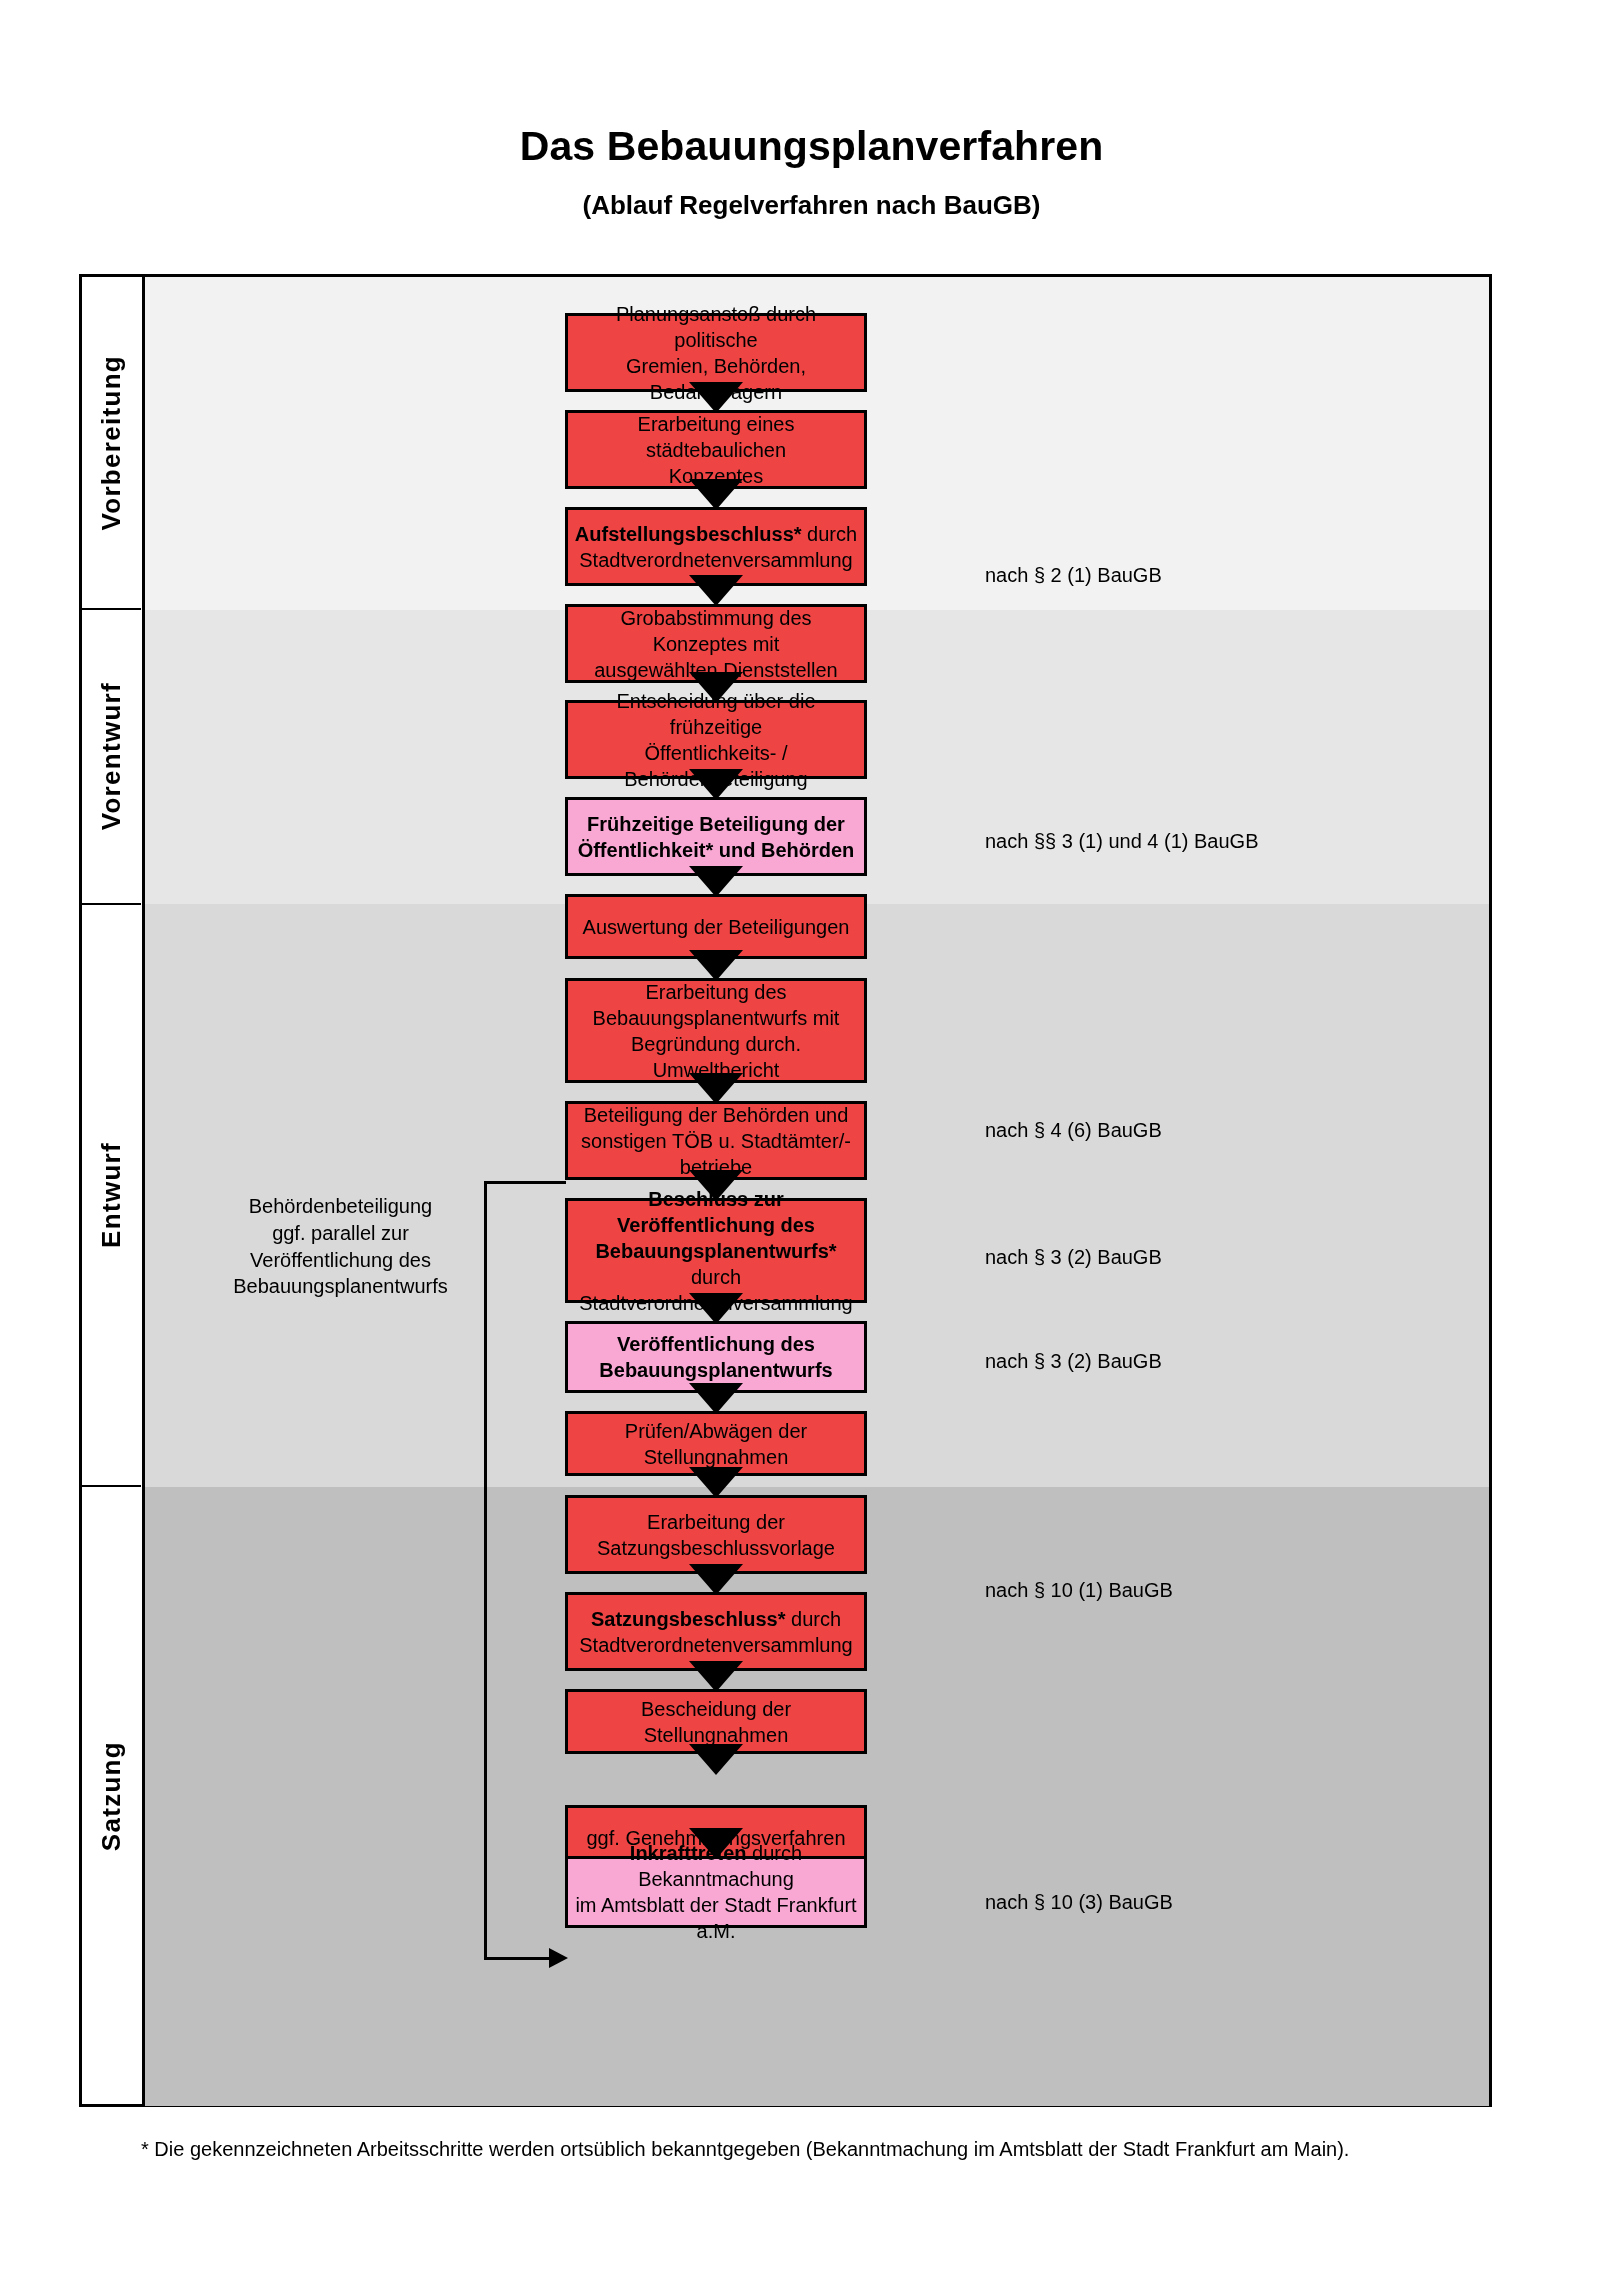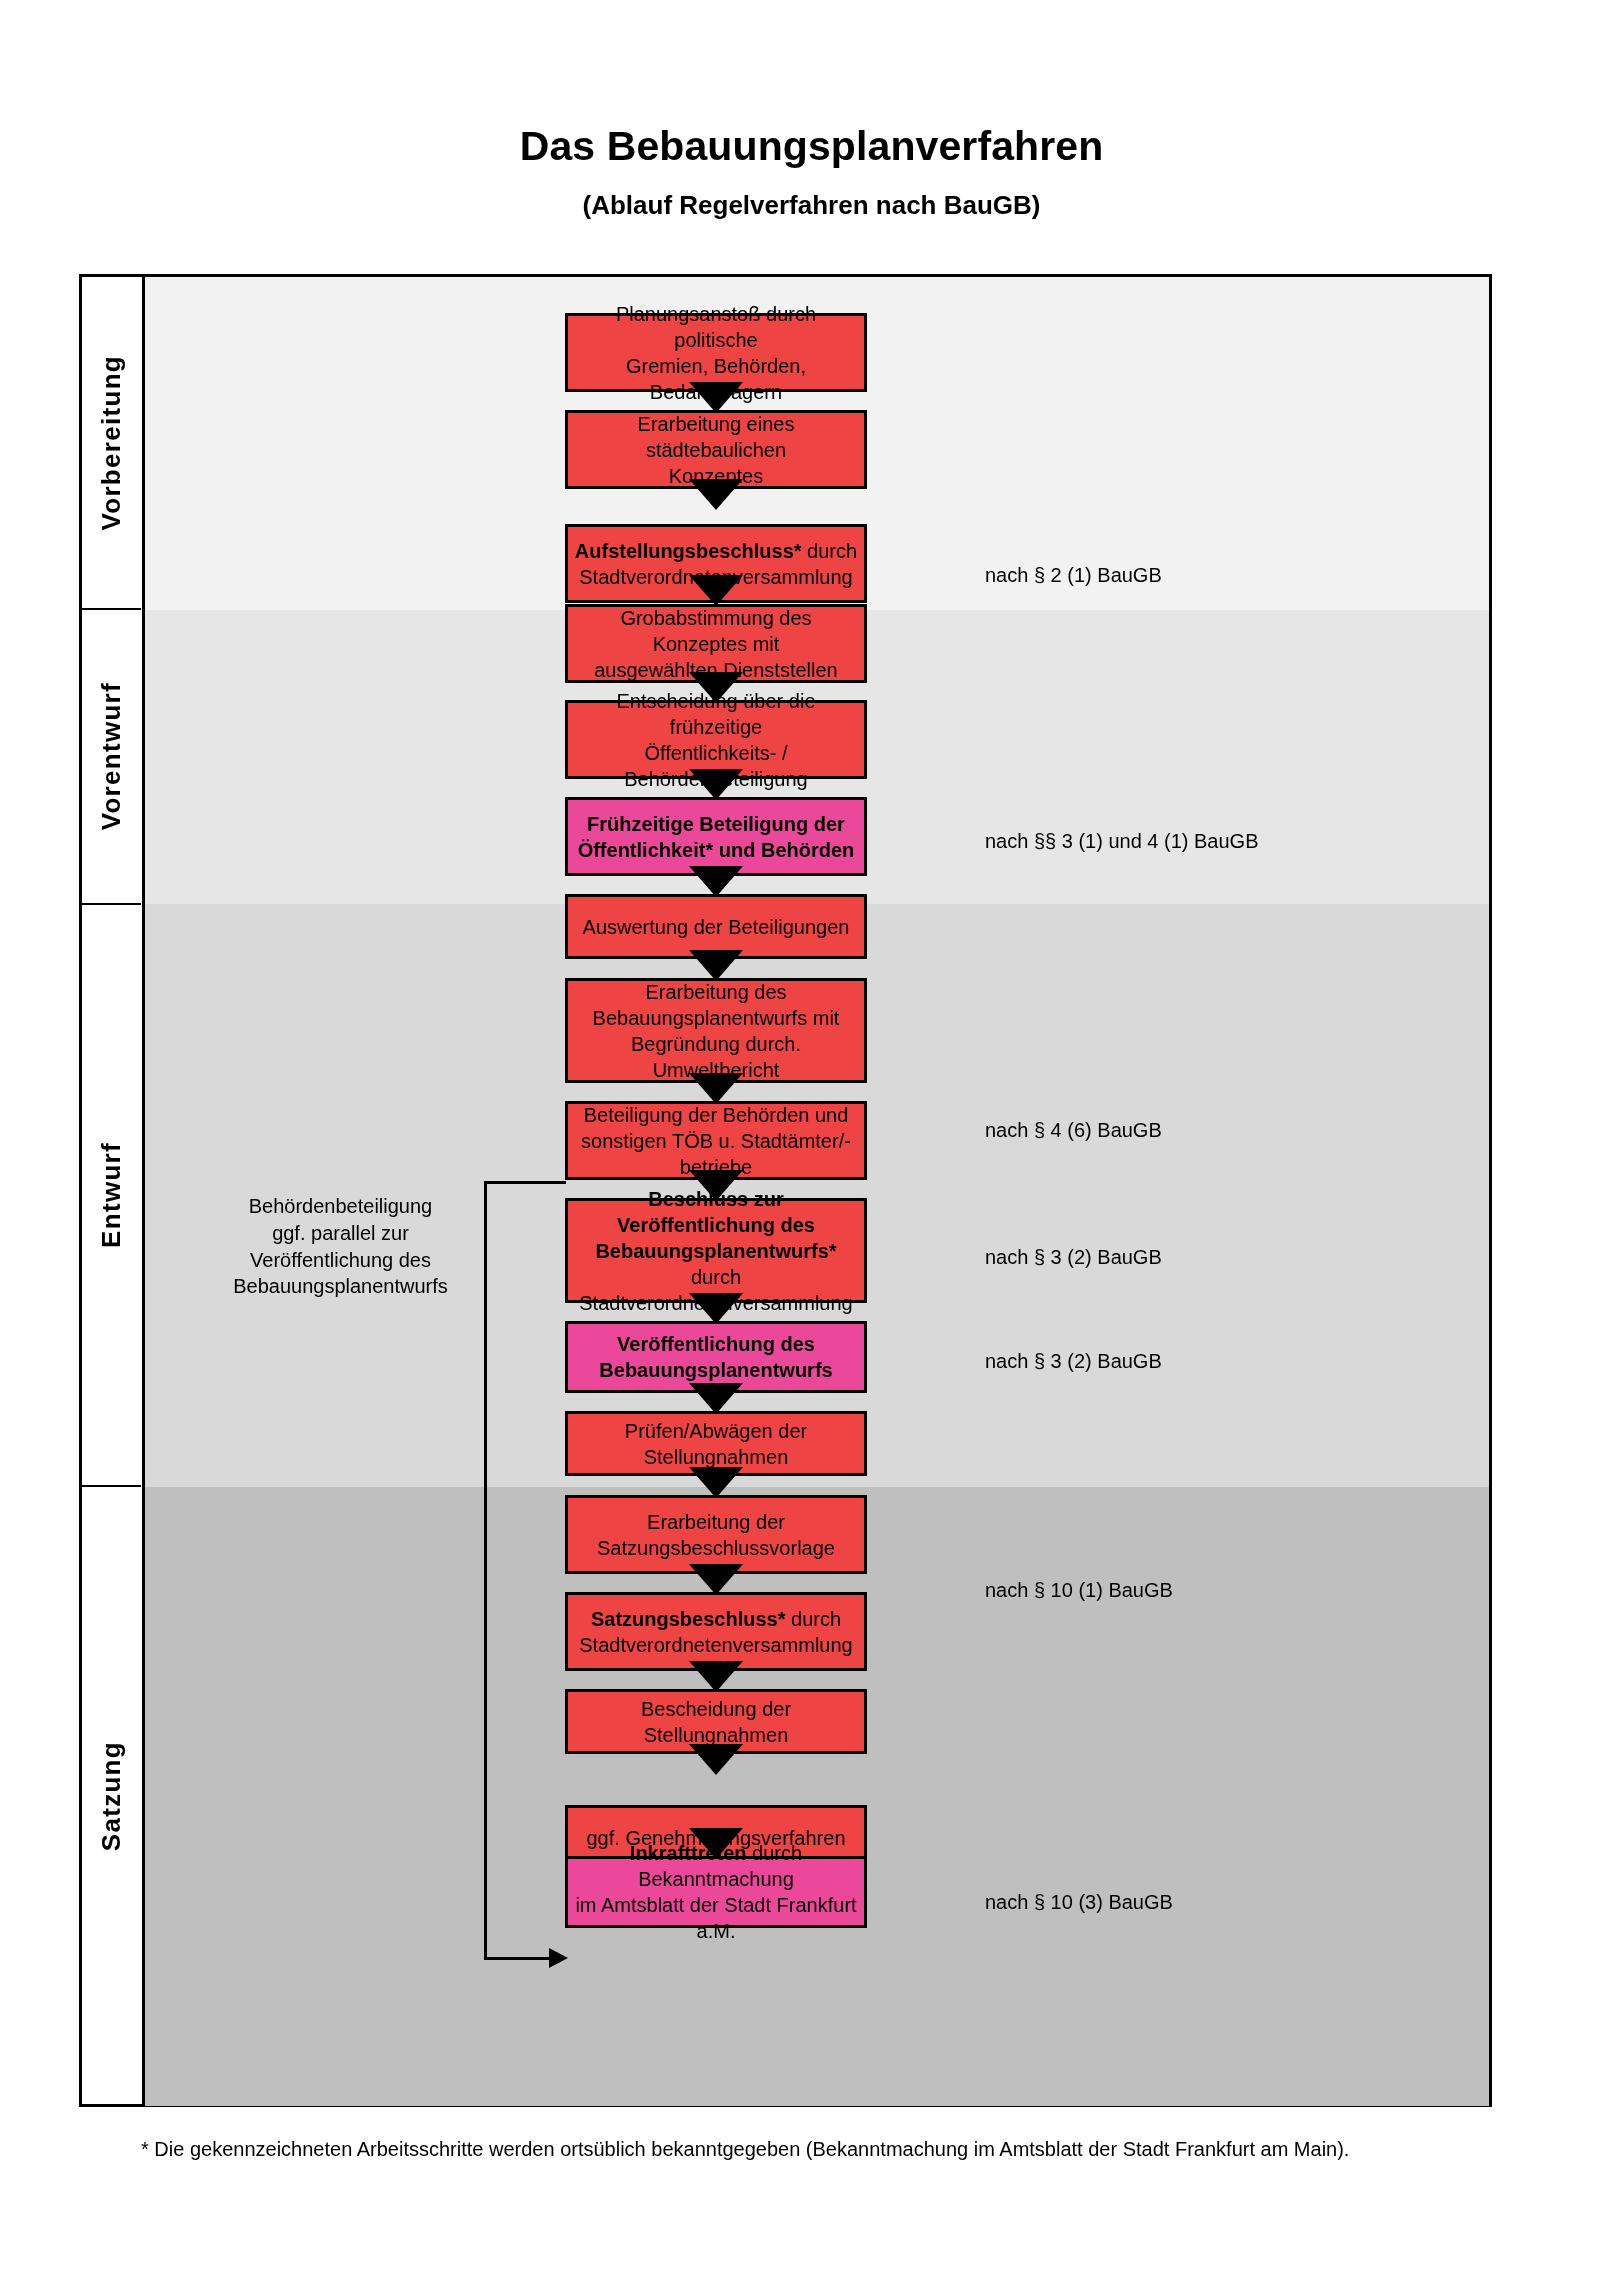--- a/index.html
+++ b/index.html
@@ -95,21 +95,21 @@
     background: #ef4444;
     display: flex;
     align-items: center;
     justify-content: center;
     text-align: center;
     font-size: 20px;
     line-height: 1.30;
     padding: 2.6px 6.5px;
     z-index: 6;
   }
-  .process-box.highlight { background: #ec4899; }
+  .process-box.highlight { background: #f9a8d4; }
   .process-box b { font-weight: bold; }
 
   
   .flow-arrow {
     position: absolute;
     width: 0;
     height: 0;
     border-left: 27.5px solid transparent;
     border-right: 27.5px solid transparent;
     border-top: 31px solid #000000;
@@ -198,21 +198,21 @@
   </div>
   <div class="flow-arrow" style="left:607px; top:105px;"></div>
 
   <div class="process-box" style="left:483px; top:133px; width:302px; height:79px;">
     <span>
       <span>Erarbeitung eines städtebaulichen</span><br><span>Konzeptes</span>
     </span>
   </div>
   <div class="flow-arrow" style="left:607px; top:202px;"></div>
 
-  <div class="process-box" style="left:483px; top:247px; width:302px; height:79px;">
+  <div class="process-box" style="left:483px; top:230px; width:302px; height:79px;">
     <span>
       <b>Aufstellungsbeschluss*</b> durch<br><span>Stadtverordnetenversammlung</span>
     </span>
   </div>
   <div class="flow-arrow" style="left:607px; top:298px;"></div>
 
   <div class="process-box" style="left:483px; top:327px; width:302px; height:79px;">
     <span>
       <span>Grobabstimmung des Konzeptes mit</span><br><span>ausgewählten Dienststellen</span>
     </span>

